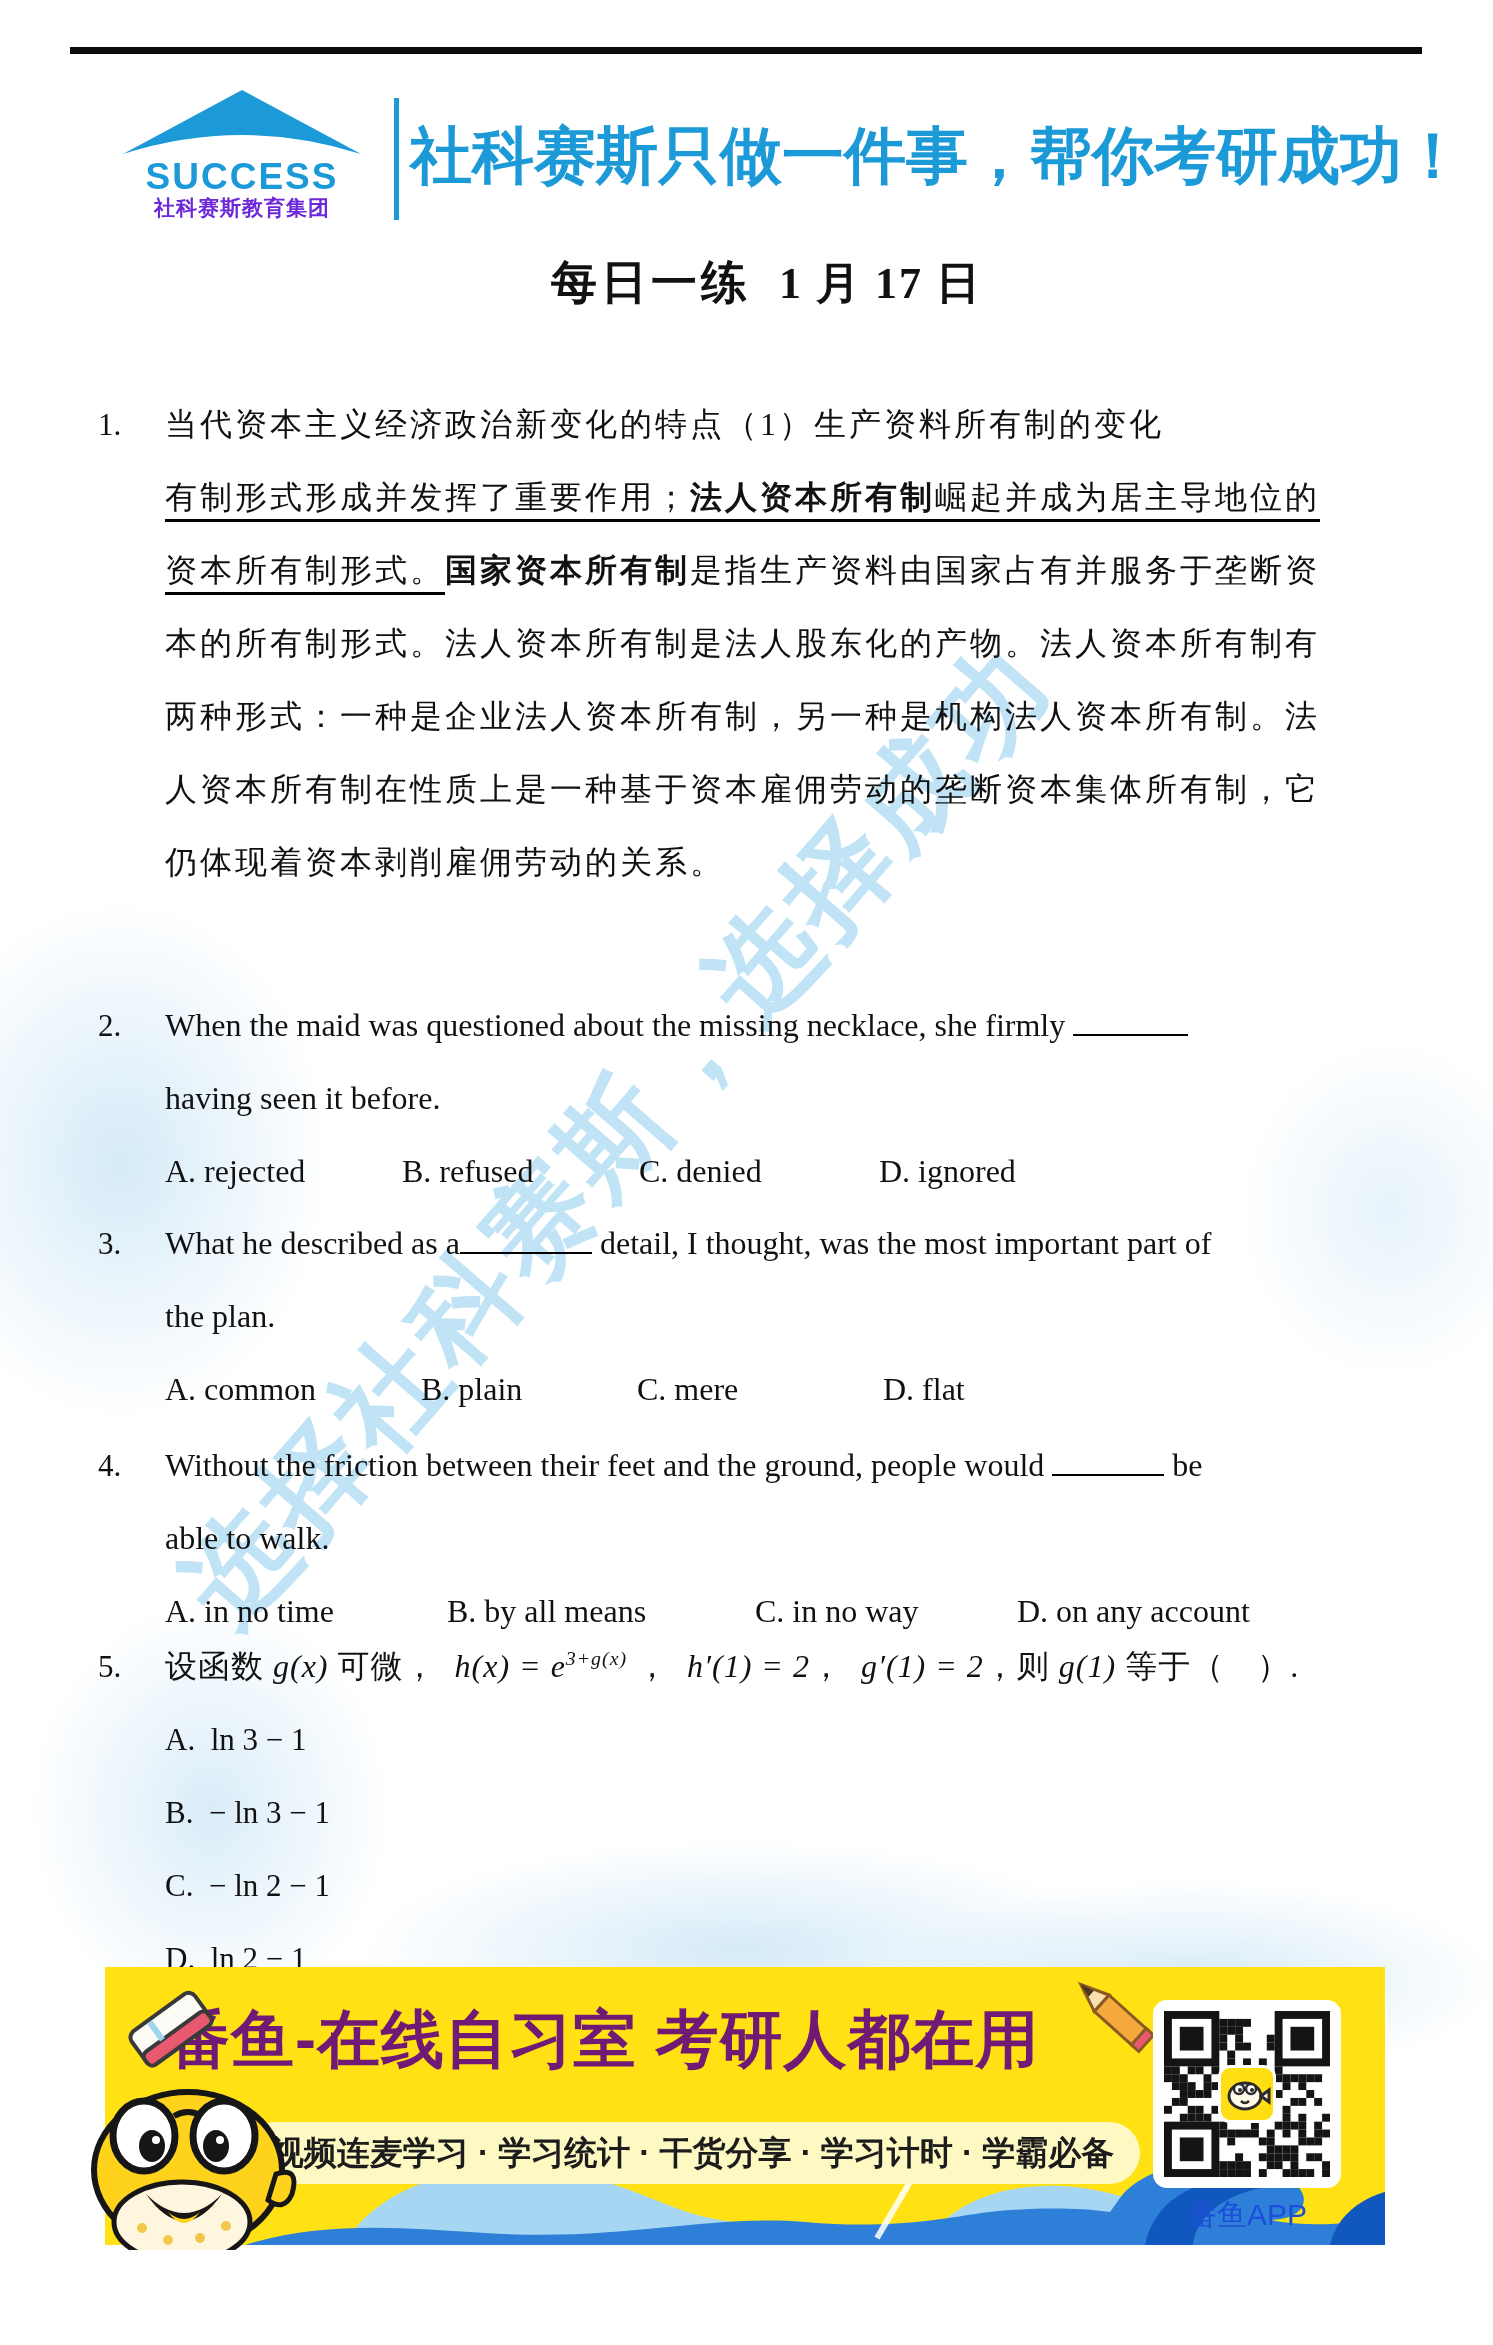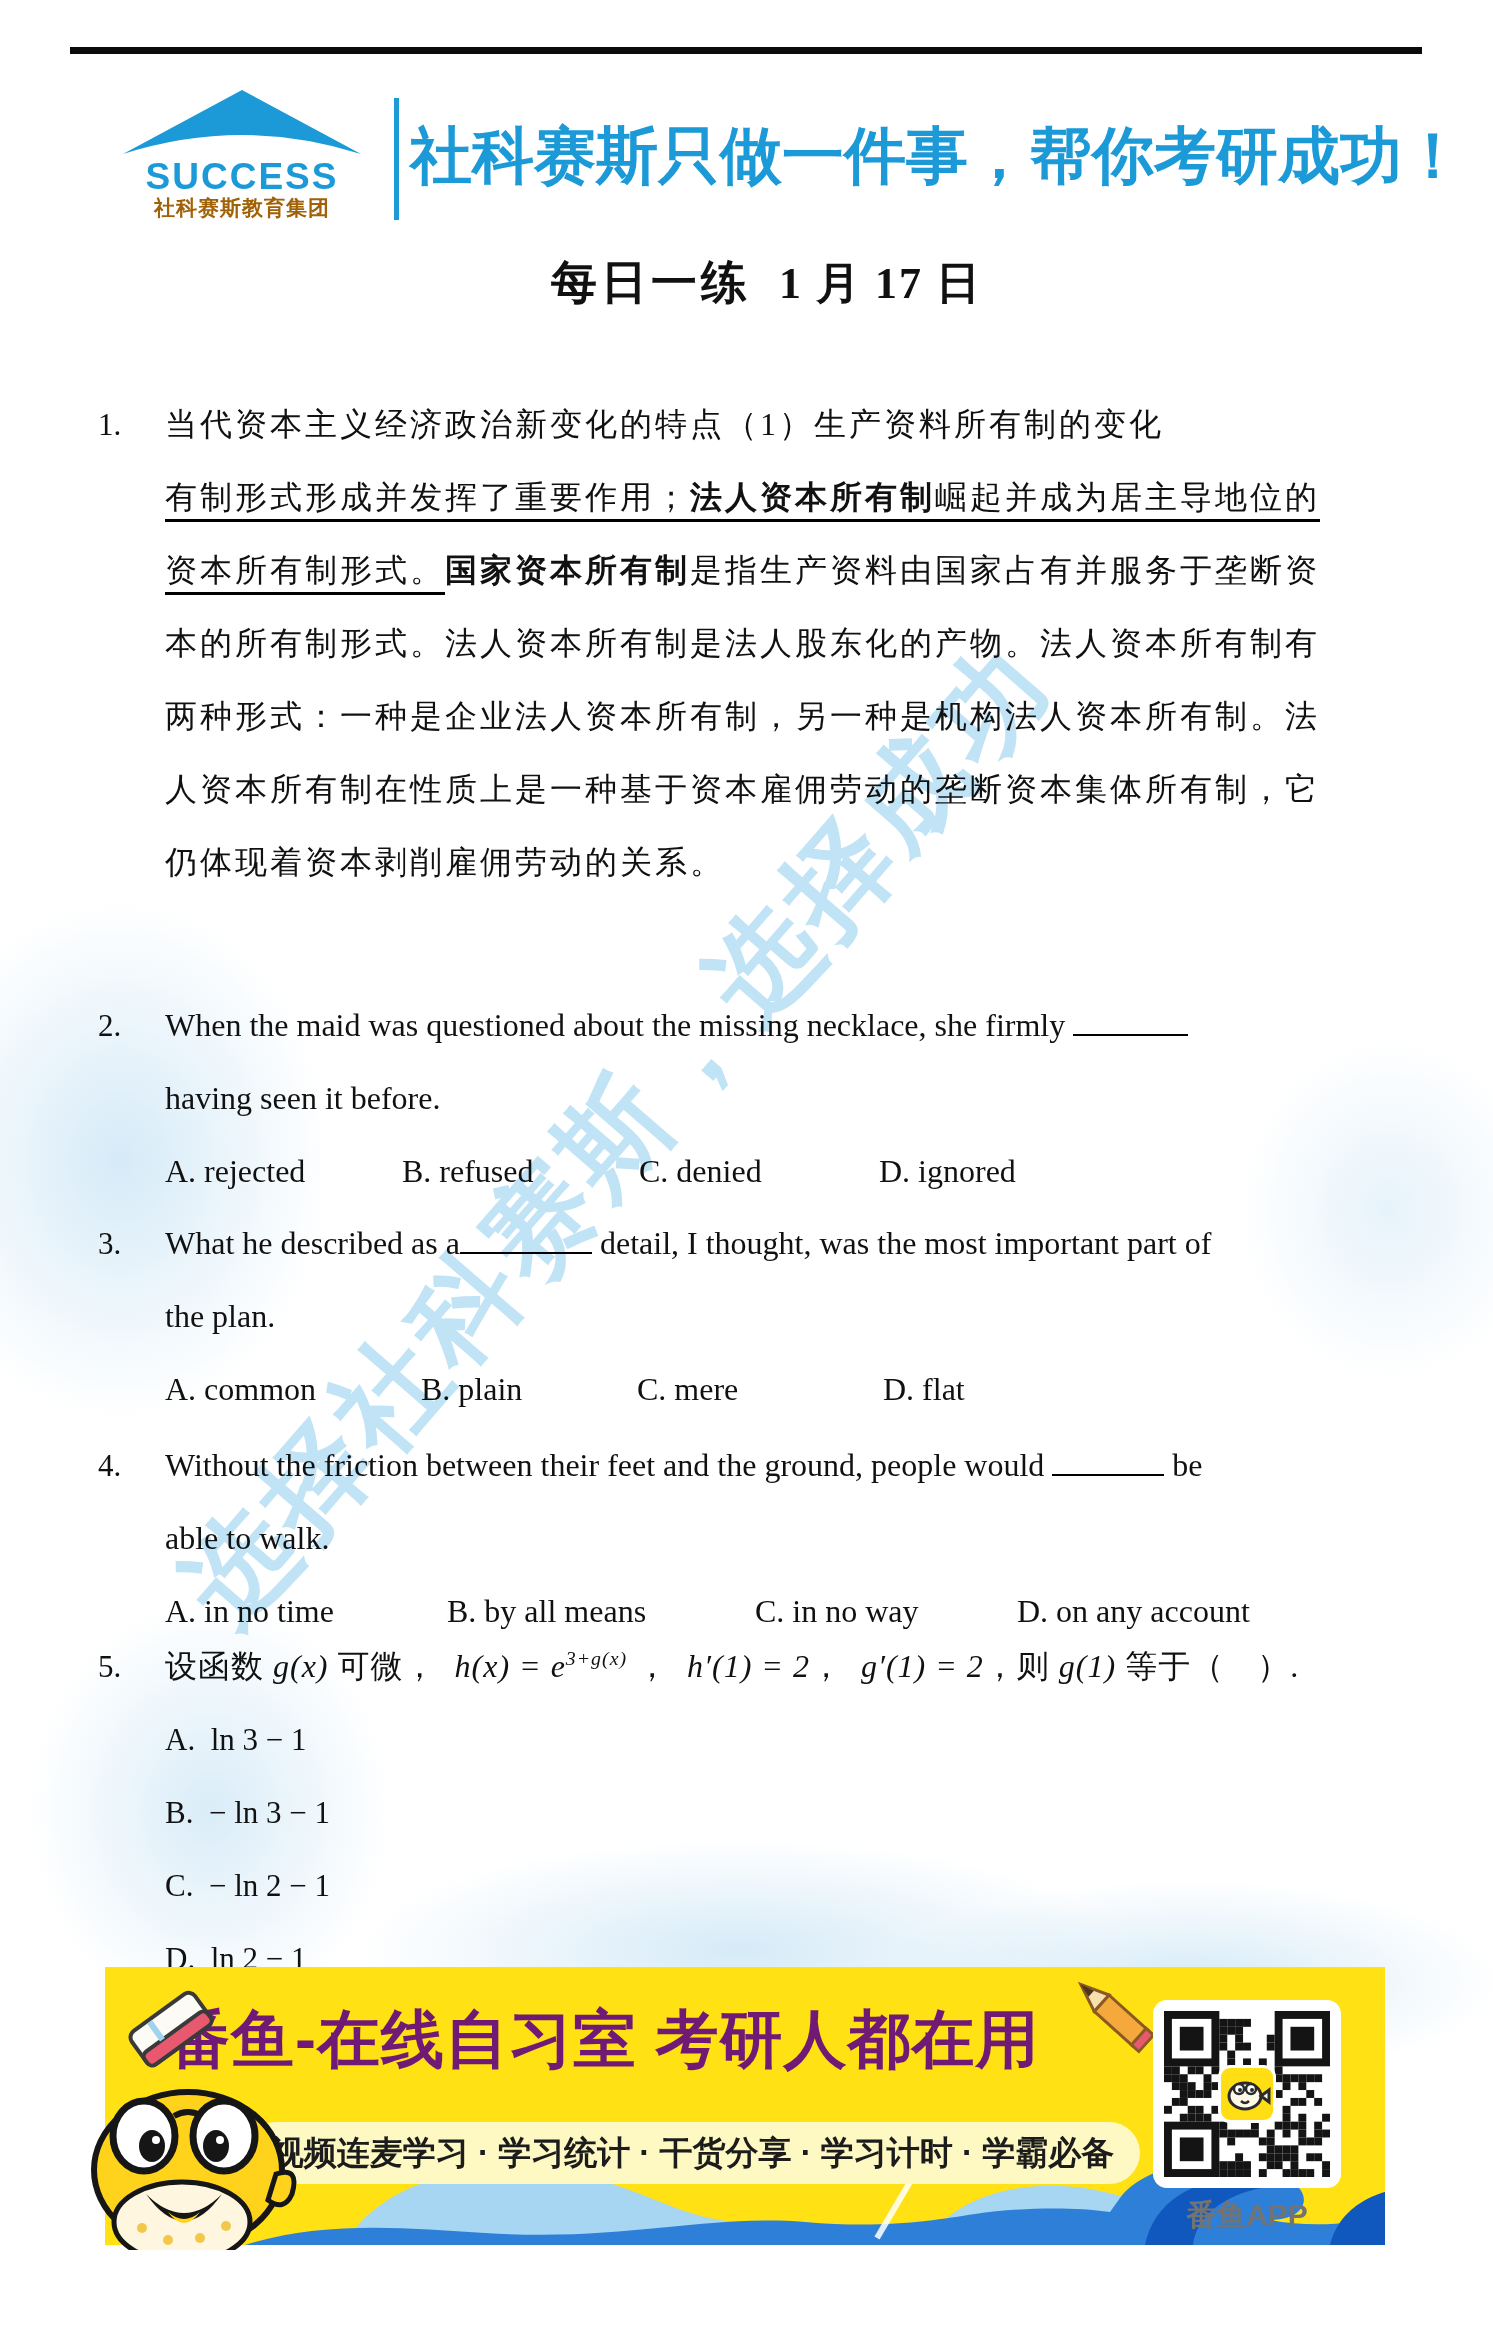--- a/index.html
+++ b/index.html
@@ -5,21 +5,21 @@
   html,body{margin:0;padding:0;background:#888;}
   .page{position:relative;width:1493px;height:2345px;background:#ffffff;overflow:hidden;
         font-family:"Liberation Serif","DejaVu Serif",serif;color:#111;padding-left:40px;}
   
   .top-rule{position:absolute;left:70px;top:47px;width:1352px;height:7px;background:#0b0b0b;}
   .logo{position:absolute;left:92px;top:88px;width:300px;text-align:center;}
   .logo svg{display:block;margin:0 auto;}
   .logo-name{font-family:"Liberation Sans",sans-serif;font-weight:900;font-size:37px;
              letter-spacing:2px;color:#1B9AD7;line-height:38px;}
   .logo-caption{font-family:"Liberation Sans",sans-serif;font-weight:700;font-size:21px;
-                color:#a16207;line-height:24px;letter-spacing:1px;}
+                color:#6d28d9;line-height:24px;letter-spacing:1px;}
   .hdr-divider{position:absolute;left:394px;top:98px;width:5px;height:122px;background:#1B9AD7;}
   .headline{position:absolute;left:410px;top:96px;margin:0;font-family:"Liberation Sans",sans-serif;
             font-weight:900;font-size:62px;line-height:120px;color:#1B9AD7;letter-spacing:0px;white-space:nowrap;}
   .doc-title{position:absolute;left:0;top:252px;width:100%;text-align:center;font-size:46px;
              font-weight:bold;letter-spacing:4px;white-space:pre;}
   .doc-title .date{font-weight:bold;letter-spacing:2px;margin-left:28px;font-size:44px;}
   
   .wm{position:absolute;left:150px;top:1560px;transform:rotate(-49deg);transform-origin:0 0;
       font-size:108px;font-weight:bold;color:rgba(125,196,236,0.48);white-space:nowrap;
       letter-spacing:6px;pointer-events:none;}
@@ -45,21 +45,21 @@
            letter-spacing:1px;white-space:nowrap;}
   .b-pill{position:absolute;left:140px;top:155px;width:895px;height:62px;background:#fef9c3;
           border-radius:31px;text-align:center;line-height:62px;font-size:33px;font-weight:700;
           color:#1c1c1c;white-space:nowrap;z-index:3;}
   .qr-box{position:absolute;left:1048px;top:33px;width:188px;height:188px;background:#ffffff;
           border-radius:14px;padding:0;z-index:4;}
   .qr-box svg.qr{position:absolute;left:11px;top:11px;}
   .qr-logo{position:absolute;left:65px;top:65px;width:58px;height:58px;background:#FFDE14;
            border-radius:12px;border:3px solid #ffffff;box-sizing:border-box;z-index:5;}
   .qr-cap{position:absolute;left:1048px;top:228px;width:188px;text-align:center;font-size:30px;
-          font-weight:700;color:#737373;z-index:4;}
+          font-weight:400;color:#1d4ed8;z-index:4;}
   .waves{position:absolute;left:0;bottom:0;z-index:2;}
   .eraser{position:absolute;left:6px;top:4px;z-index:3;}
   .pencil{position:absolute;left:938px;top:0px;z-index:3;}
   .fish{position:absolute;left:80px;top:2078px;z-index:6;}
 </style>
 </head>
 <body>
 
 <div class="page">
 

